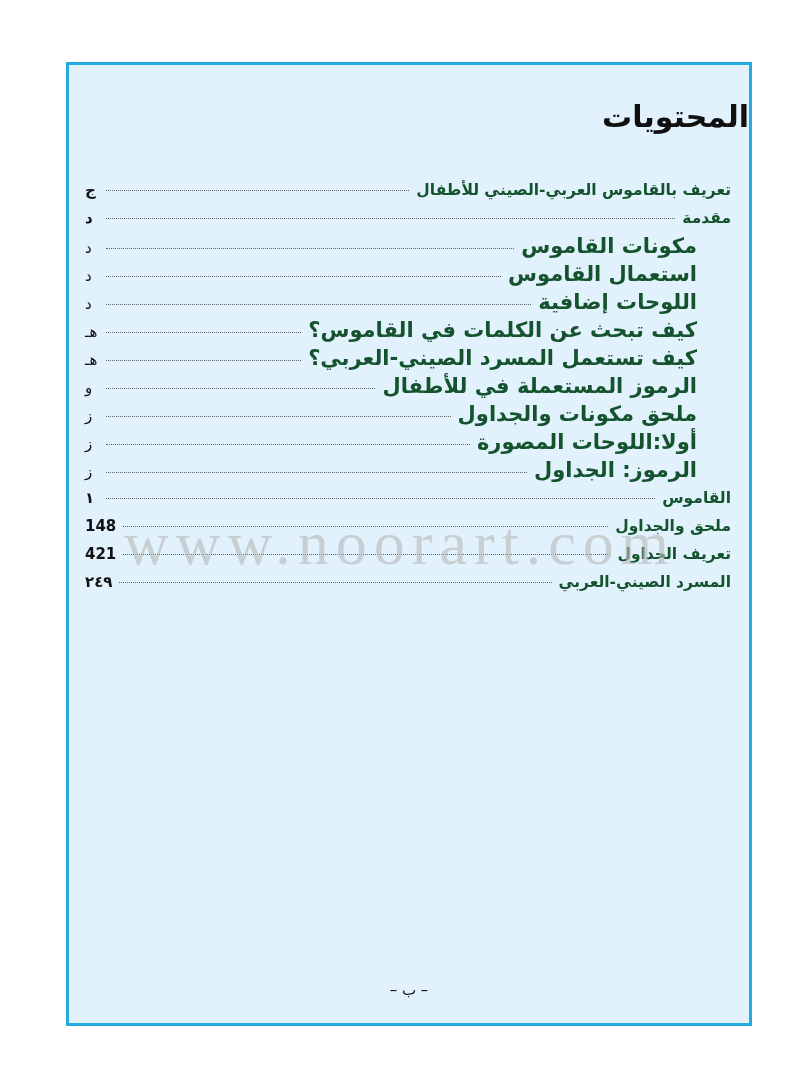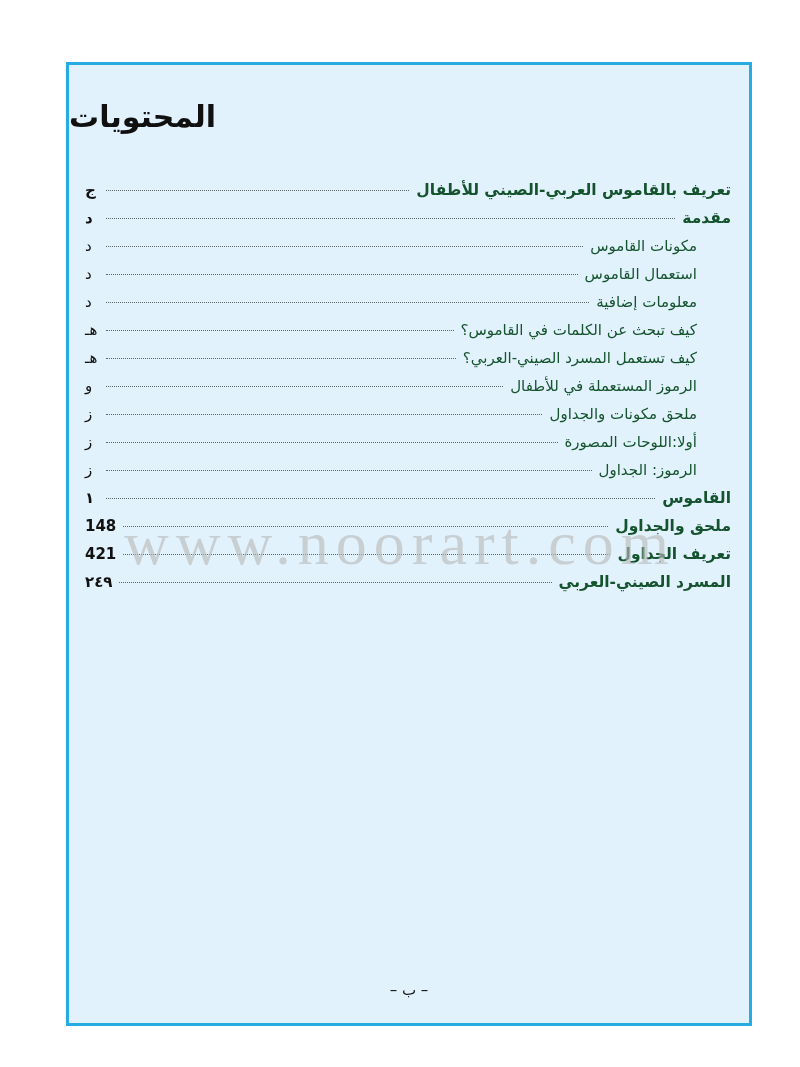--- a/index.html
+++ b/index.html
@@ -23,21 +23,21 @@
     width: 686px;
     height: 964px;
     box-sizing: border-box;
     background: #e2f2fc;
     border: 3px solid #27abe3;
     overflow: hidden;
   }
 
   
   .toc-title {
-    text-align: left;
+    text-align: right;
     font-size: 30px;
     font-weight: bold;
     color: #101010;
     letter-spacing: 0.5px;
     margin-top: 34px;
     margin-bottom: 0;
     direction: rtl;
   }
 
   
@@ -55,21 +55,21 @@
     line-height: 28px;
     white-space: nowrap;
   }
   .toc-label {
     flex: 0 0 auto;
     font-size: 15px;
     color: #14532d;
     padding-left: 4px;
   }
   .toc-row.level-0 .toc-label { font-weight: bold; font-size: 15.5px; }
-  .toc-row.level-1 .toc-label { font-weight: normal; font-size: 15px; }
+  .toc-row.level-1 .toc-label { font-weight: bold; font-size: 21px; }
 
   .toc-row.level-1 { padding-right: 34px; }
 
   .toc-leader {
     flex: 1 1 auto;
     position: relative;
     top: -4px;
     border-bottom: 1px dotted #5b6468;
     min-width: 16px;
     margin: 0 3px;
@@ -142,21 +142,21 @@
         <span class="toc-label">مكونات القاموس</span>
         <span class="toc-leader"></span>
         <span class="toc-page">د</span>
       </li>
       <li class="toc-row level-1">
         <span class="toc-label">استعمال القاموس</span>
         <span class="toc-leader"></span>
         <span class="toc-page">د</span>
       </li>
       <li class="toc-row level-1">
-        <span class="toc-label">معلومات إضافية</span>
+        <span class="toc-label">اللوحات إضافية</span>
         <span class="toc-leader"></span>
         <span class="toc-page">د</span>
       </li>
       <li class="toc-row level-1">
         <span class="toc-label">كيف تبحث عن الكلمات في القاموس؟</span>
         <span class="toc-leader"></span>
         <span class="toc-page">هـ</span>
       </li>
       <li class="toc-row level-1">
         <span class="toc-label">كيف تستعمل المسرد الصيني-العربي؟</span>

